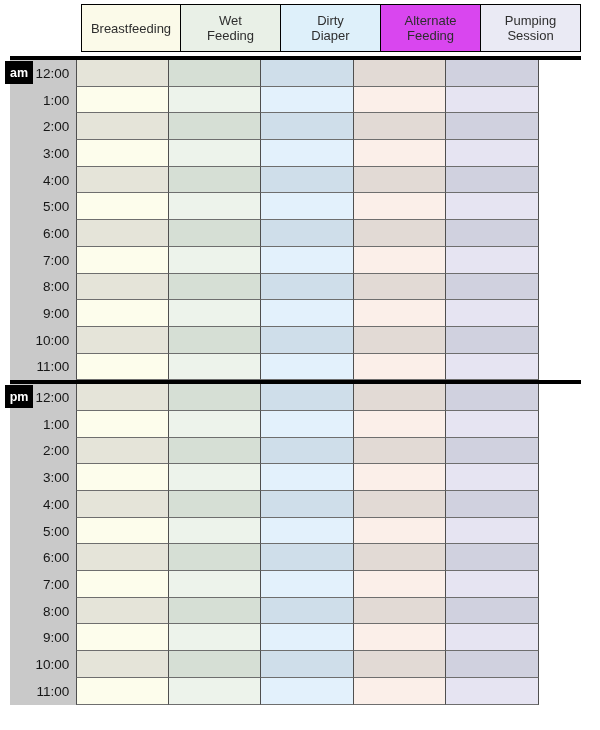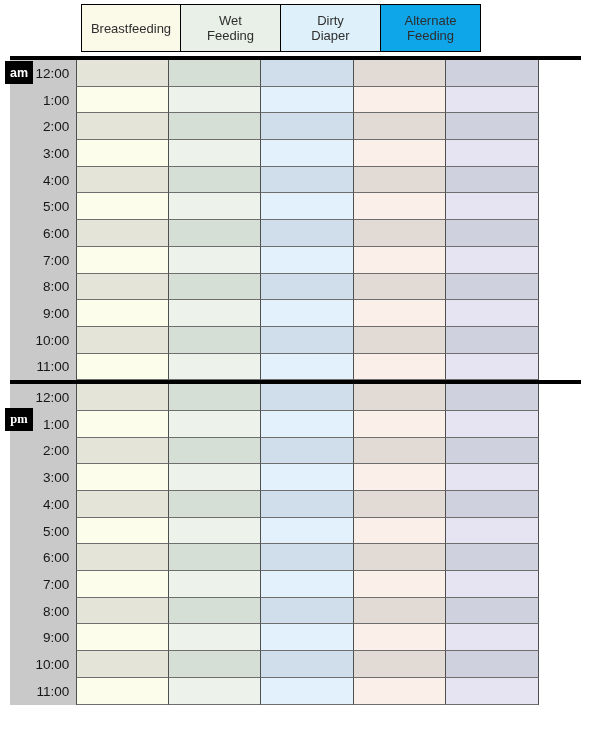--- a/index.html
+++ b/index.html
@@ -76,35 +76,37 @@
     height: 23px;
     background: var(--meridiem-bg, #000);
     color: var(--meridiem-text, #fff);
     font-weight: bold;
     font-size: 12.5px;
     display: flex;
     align-items: center;
     justify-content: center;
   }
   #chip-am { top: 61px; }
-  #chip-pm { top: 408px; font-family: Liberation Serif, serif; }
+  #chip-pm { top: 385px; }
 </style>
 </head>
 <body>
 
 <div class="sheet" id="sheet" style="--gutter: #c9c9c9; --divider: #000000; --grid-h: #6e6e6e; --grid-v: #4f4f4f; --header-border: #000000; --meridiem-bg: #000000; --meridiem-text: #ffffff;">
 
   <div class="header-row">
     <div class="hcell" style="background: rgb(251, 250, 233);">Breastfeeding</div>
     <div class="hcell" style="background: rgb(233, 240, 231);">Wet
 Feeding</div>
     <div class="hcell" style="background: rgb(222, 240, 250);">Dirty
 Diaper</div>
-    <div class="hcell" style="background: #0ea5e9;">Alternate
+    <div class="hcell" style="background: #d946ef;">Alternate
 Feeding</div>
+    <div class="hcell" style="background: rgb(234, 234, 244);">Pumping
+Session</div>
   </div>
 
   <div class="body" id="table-body">
       <div class="divider"></div>
       <div class="row">
         <div class="time-cell">12:00</div>
         <div class="cell first" style="background: rgb(229, 228, 217);"></div>
         <div class="cell" style="background: rgb(214, 223, 213);"></div>
         <div class="cell" style="background: rgb(207, 222, 234);"></div>
         <div class="cell" style="background: rgb(226, 218, 213);"></div>

